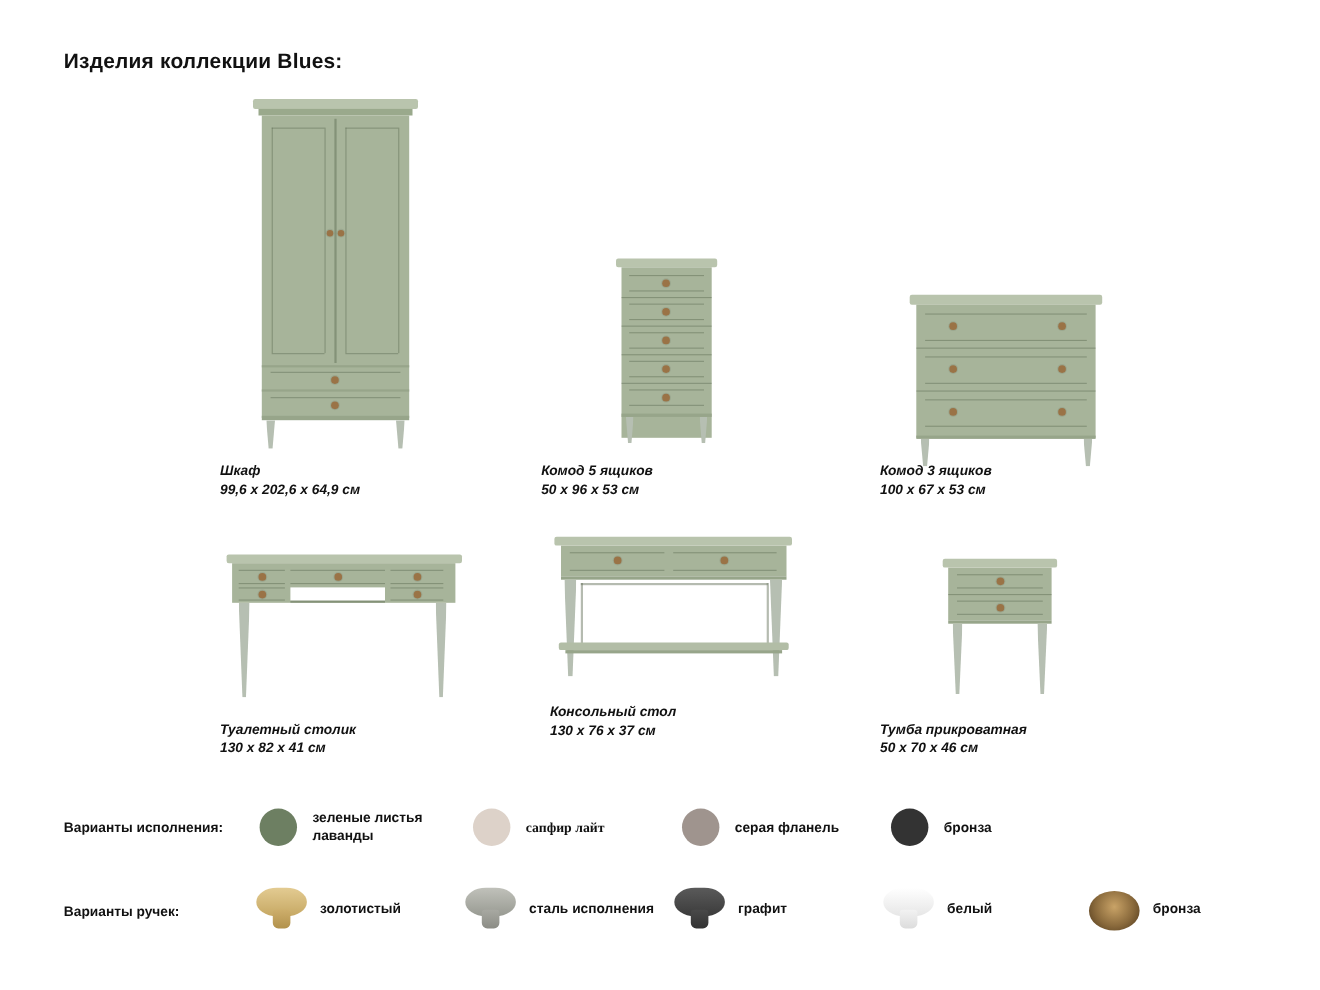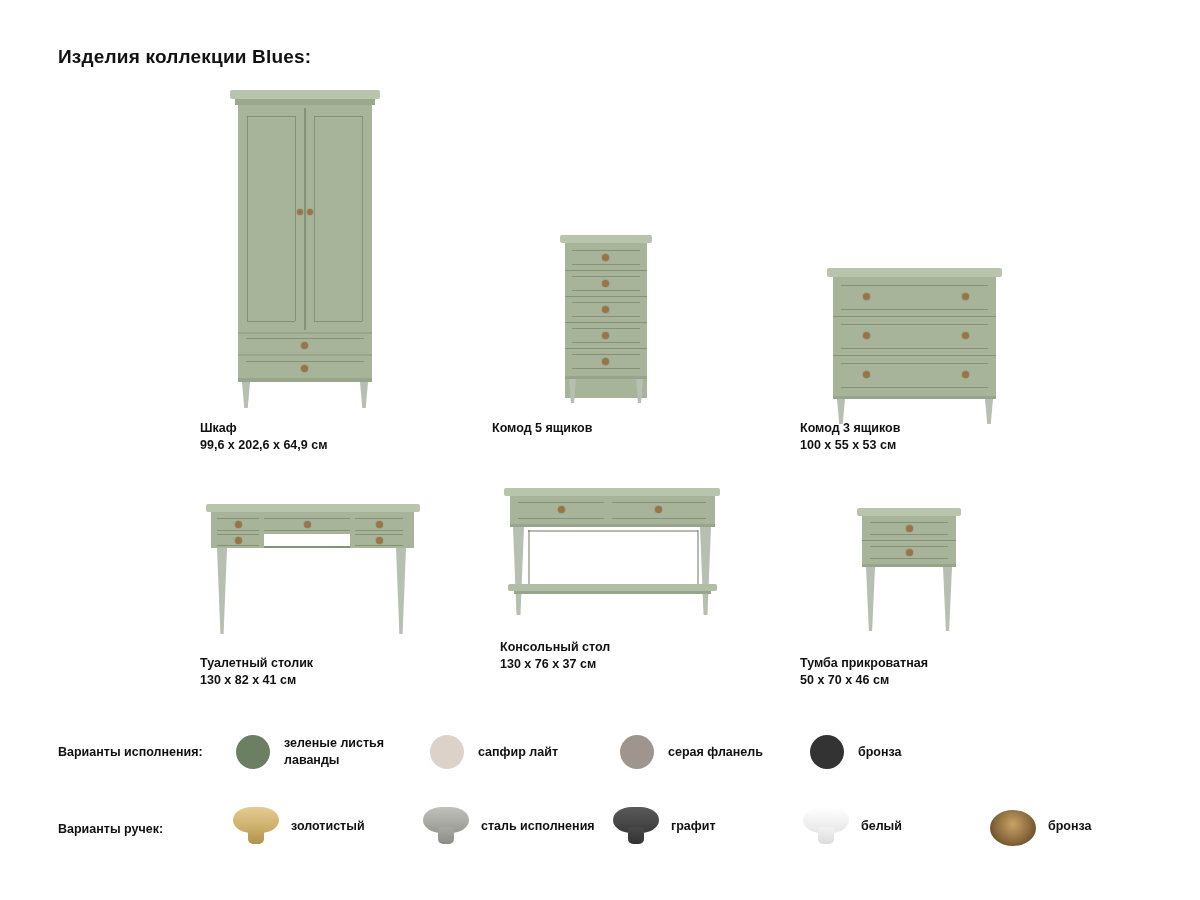--- a/index.html
+++ b/index.html
@@ -29,20 +29,21 @@
     font-size: 19px;
     font-weight: bold;
     letter-spacing: .2px;
     color: #111;
   }
 
   
   .product {
     position: absolute;
     width: 300px;
+    font-style: italic;
   }
   .product .stage {
     position: relative;
     width: 300px;
   }
   .caption {
     font-size: 12.5px;
     line-height: 17px;
     color: #111;
   }
@@ -199,20 +200,21 @@
       <div class="knob" style="left:110px; top:200px;"></div>
       <div class="knob" style="left:110px; top:226px;"></div>
       <div class="knob" style="left:110px; top:252px;"></div>
       <div class="knob" style="left:110px; top:278px;"></div>
       <div class="f-part shade-dark" style="left:73px; top:296px; width:82px; height:3px;"></div>
       <div class="leg" style="position:absolute; left:77px; top:299px; width:7px; height:24px; clip-path: polygon(0 0,100% 0,72% 100%,28% 100%);"></div>
       <div class="leg" style="position:absolute; left:144px; top:299px; width:7px; height:24px; clip-path: polygon(0 0,100% 0,72% 100%,28% 100%);"></div>
     </div>
     <div class="caption">
       <div class="name">Комод 5 ящиков</div>
+      <div class="dims">50 x 96 x 53 см</div>
     </div>
   </div>
 
   <div class="product" style="left:800px; top:80px;">
     <div class="stage" style="height:340px;">
       <div class="f-part shade-top" style="left:27px; top:188px; width:175px; height:9px; border-radius:2px;"></div>
       <div class="f-body" style="left:33px; top:197px; width:163px; height:121px;"></div>
       <div class="line" style="left:33px; top:236px; width:163px; height:1.2px;"></div>
       <div class="line" style="left:33px; top:275px; width:163px; height:1.2px;"></div>
       <div class="line" style="left:41px; top:205px; width:147px; height:1px;"></div>
@@ -226,21 +228,21 @@
       <div class="knob" style="left:63px; top:252px;"></div>
       <div class="knob" style="left:162px; top:252px;"></div>
       <div class="knob" style="left:63px; top:291px;"></div>
       <div class="knob" style="left:162px; top:291px;"></div>
       <div class="f-part shade-dark" style="left:33px; top:316px; width:163px; height:3px;"></div>
       <div class="leg" style="position:absolute; left:37px; top:319px; width:8px; height:25px; clip-path: polygon(0 0,100% 0,72% 100%,28% 100%);"></div>
       <div class="leg" style="position:absolute; left:185px; top:319px; width:8px; height:25px; clip-path: polygon(0 0,100% 0,72% 100%,28% 100%);"></div>
     </div>
     <div class="caption">
       <div class="name">Комод 3 ящиков</div>
-      <div class="dims">100 x 55 x 53 см</div>
+      <div class="dims">100 x 67 x 53 см</div>
     </div>
   </div>
 
   <div class="product" style="left:200px; top:490px;">
     <div class="stage" style="height:165px;">
       <div class="f-part shade-top" style="left:6px; top:14px; width:214px; height:8px; border-radius:2px;"></div>
       <div class="f-body" style="left:11px; top:22px; width:203px; height:36px;"></div>
 
       <div class="line" style="left:17px; top:28px; width:42px; height:1px;"></div>
       <div class="line" style="left:17px; top:40px; width:42px; height:1px;"></div>
@@ -319,21 +321,21 @@
       <div class="dims">50 x 70 x 46 см</div>
     </div>
   </div>
 
   <div class="row-label" style="left:58px; top:745px;">Варианты исполнения:</div>
 
   <div class="swatch-item" style="left:236px; top:735px;">
     <span class="swatch" style="background:#6d7f62;"></span>
     <span class="swatch-text">зеленые листья лаванды</span>
   </div>
-  <div class="swatch-item" style="left:430px; top:735px;">
+  <div class="swatch-item" style="left:430px; top:735px;font-family:Liberation Serif, serif;">
     <span class="swatch" style="background:#ddd2c9;"></span>
     <span class="swatch-text">сапфир лайт</span>
   </div>
   <div class="swatch-item" style="left:620px; top:735px;">
     <span class="swatch" style="background:#9f948e;"></span>
     <span class="swatch-text">серая фланель</span>
   </div>
   <div class="swatch-item" style="left:810px; top:735px;">
     <span class="swatch" style="background:#333333;"></span>
     <span class="swatch-text">бронза</span>

